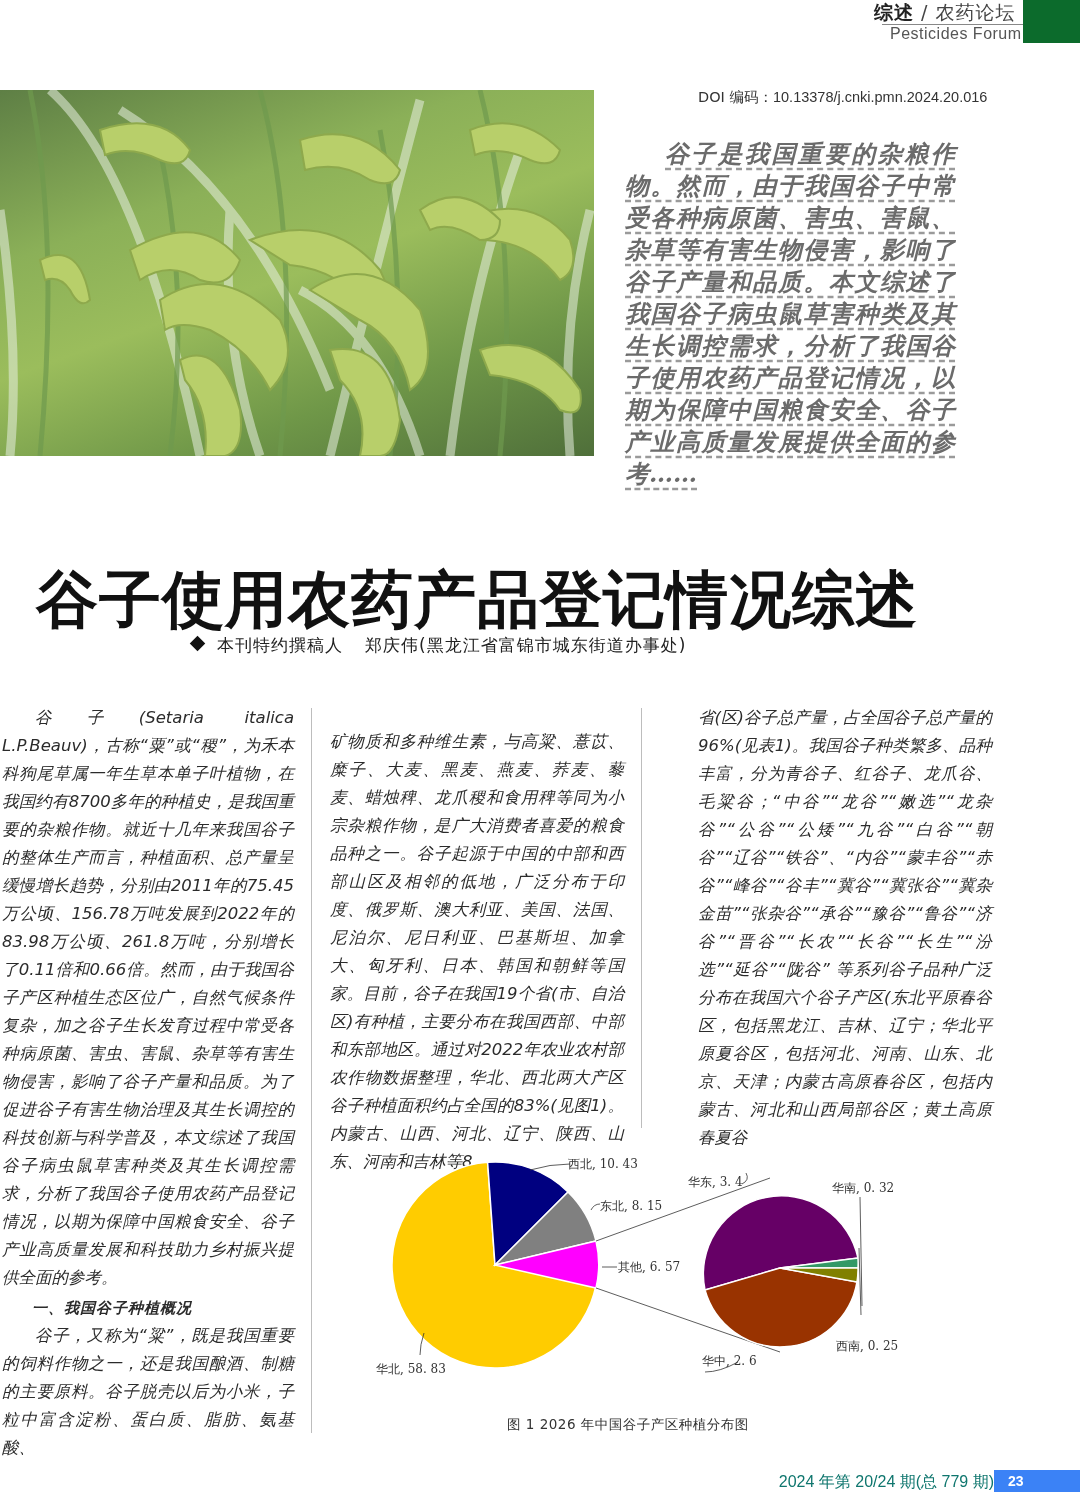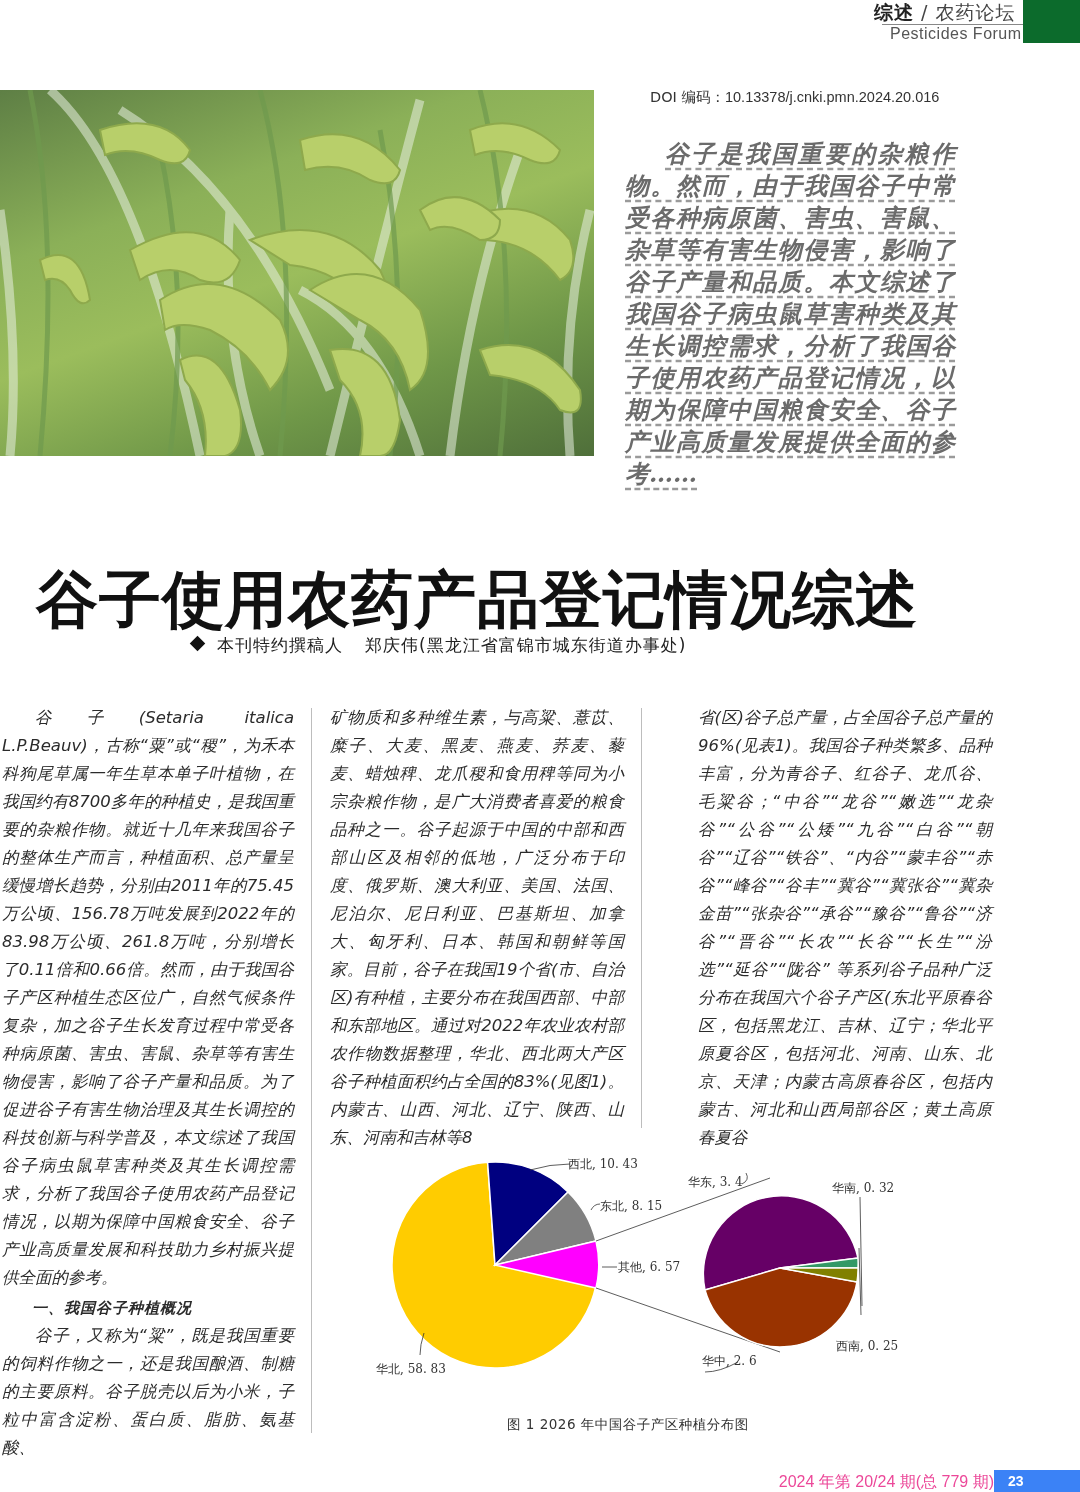--- a/index.html
+++ b/index.html
@@ -13,51 +13,51 @@
   .hdr-rule { position: absolute; left: 12px; top: 24px; width: 153px; height: 1px; background: #888; }
   .hdr-en { position: absolute; left: 20px; top: 25px; font-family: "Liberation Sans", sans-serif; font-size: 16px; line-height: 18px; color: #555; letter-spacing: 0.5px; }
   .hdr-block { position: absolute; right: 0; top: 0; width: 57px; height: 43px; background: #0c6b2c; }
 
   
   .photo { position: absolute; left: 0; top: 90px; width: 594px; height: 366px; overflow: hidden;
            background: linear-gradient(160deg, #5e7f45 0%, #8bb058 30%, #9bbd5c 50%, #6f9748 75%, #4f6f3a 100%); }
   .photo svg { position: absolute; left: 0; top: 0; }
 
   .doi { position: absolute; left: 650px; top: 88px; font-family: "Liberation Sans", sans-serif; font-size: 14.5px; color: #333; white-space: nowrap; }
-  .doi .lbl { font-family: "DejaVu Sans", sans-serif; }
+  .doi .lbl { font-family: "DejaVu Sans", sans-serif; margin-left: 48px; }
 
   .abstract { position: absolute; left: 625px; top: 138px; width: 330px; font-family: "DejaVu Serif", "Liberation Serif", serif;
               font-style: italic; font-weight: bold; font-size: 24px; line-height: 32px; color: #6b6b6b; text-align: justify;
               text-decoration: underline dashed #9a9a9a; text-underline-offset: 6px; text-indent: 40px; }
 
   .title { position: absolute; left: 36px; top: 512px; font-family: "DejaVu Serif", "Liberation Serif", serif; font-weight: bold;
            font-size: 62px; line-height: 80px; color: #111; letter-spacing: 1px; white-space: nowrap; margin-top: 48px; }
 
   .byline { position: absolute; left: 192px; top: 634px; font-size: 17px; color: #222; white-space: nowrap; letter-spacing: 1px; }
   .byline .diamond { display: inline-block; width: 11px; height: 11px; background: #111; transform: rotate(45deg); margin-right: 14px; vertical-align: 2px; }
   .byline .gap { display: inline-block; width: 22px; }
 
   .col { position: absolute; top: 704px; font-size: 16.5px; line-height: 28px; color: #2b2b2b; text-align: justify; }
   .col p { text-indent: 2em; font-style: italic; }
   .col p.noind { text-indent: 0; }
   .col1 { left: 2px; width: 292px; }
-  .col2 { left: 330px; width: 294px; }
+  .col2 { left: 330px; width: 294px; margin-top: 24px; }
   .col3 { left: 658px; width: 294px; margin-left: 40px; }
   .sec-h { font-weight: bold; font-size: 15px; text-indent: 2em; letter-spacing: 1px; }
 
   .vline { position: absolute; width: 1px; background: #bdbdbd; }
 
   
   .fig { position: absolute; left: 340px; top: 1140px; width: 620px; height: 255px; }
   .fig svg { position: absolute; left: 0; top: 0; }
   .fig-label { font-family: "DejaVu Serif", serif; font-size: 12px; fill: #333; }
   .caption { position: absolute; left: 507px; top: 1416px; font-size: 13.5px; color: #333; letter-spacing: 0.5px; white-space: nowrap; }
 
   
-  .foot { position: absolute; right: 86px; top: 1472px; font-family: "Liberation Sans", sans-serif; font-size: 16px; color: #ec4899; white-space: nowrap; text-align: right; }
+  .foot { position: absolute; right: 86px; top: 1472px; font-family: "Liberation Sans", sans-serif; font-size: 16px; color: #0f766e; white-space: nowrap; text-align: right; }
   .pageno { position: absolute; right: 0; top: 1470px; width: 86px; height: 22px; background: #3b82f6; color: #fff;
             font-family: "Liberation Sans", sans-serif; font-weight: bold; font-size: 14px; line-height: 22px; padding-left: 14px; }
 </style>
 </head>
 <body>
 
 <div class="hdr">
   <div class="hdr-cn"><b>综述</b><span> / </span><span>农药论坛</span></div>
   <div class="hdr-rule"></div>
   <div class="hdr-en">Pesticides  Forum</div>

